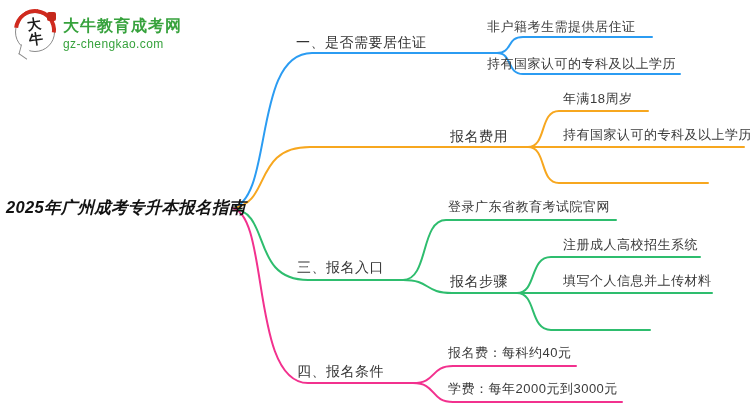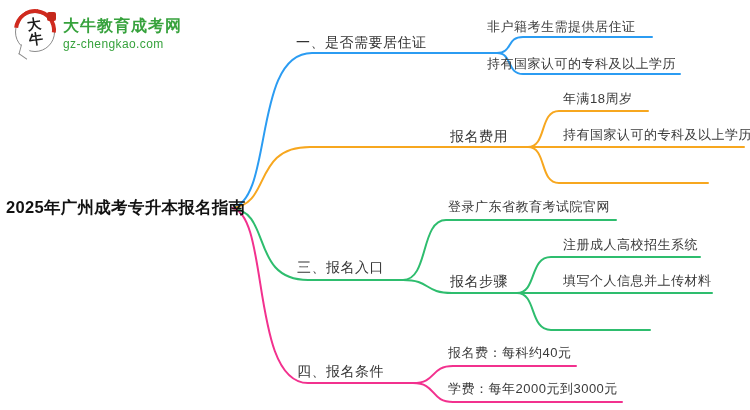--- a/index.html
+++ b/index.html
@@ -8,21 +8,21 @@
     font-family:"Liberation Sans","DejaVu Sans",sans-serif;
   }
   .lines{position:absolute;left:0;top:0;}
   .node{
     position:absolute;font-size:13px;color:#3a3a3a;white-space:nowrap;
     letter-spacing:.5px;line-height:1.3;
   }
   .blabel{font-size:14px;color:#333;}
   .root-title{
     position:absolute;left:6px;top:197px;font-size:16.5px;font-weight:600;
-    color:#121212;letter-spacing:.3px;white-space:nowrap;
+    color:#121212;letter-spacing:.3px;white-space:nowrap;font-style:italic;
   }
   
   .logo{position:absolute;left:15px;top:12px;display:flex;align-items:flex-start;}
   .logo-mark{
     position:relative;width:38px;height:38px;border:1px solid #8a8a8a;border-radius:50%;
     background:#fff;display:flex;align-items:center;justify-content:center;
   }
   .logo-arc{
     position:absolute;left:-2px;top:-4px;width:34px;height:34px;border:4px solid transparent;
     border-top-color:#d02a1e;border-right-color:#d02a1e;border-radius:50%;

